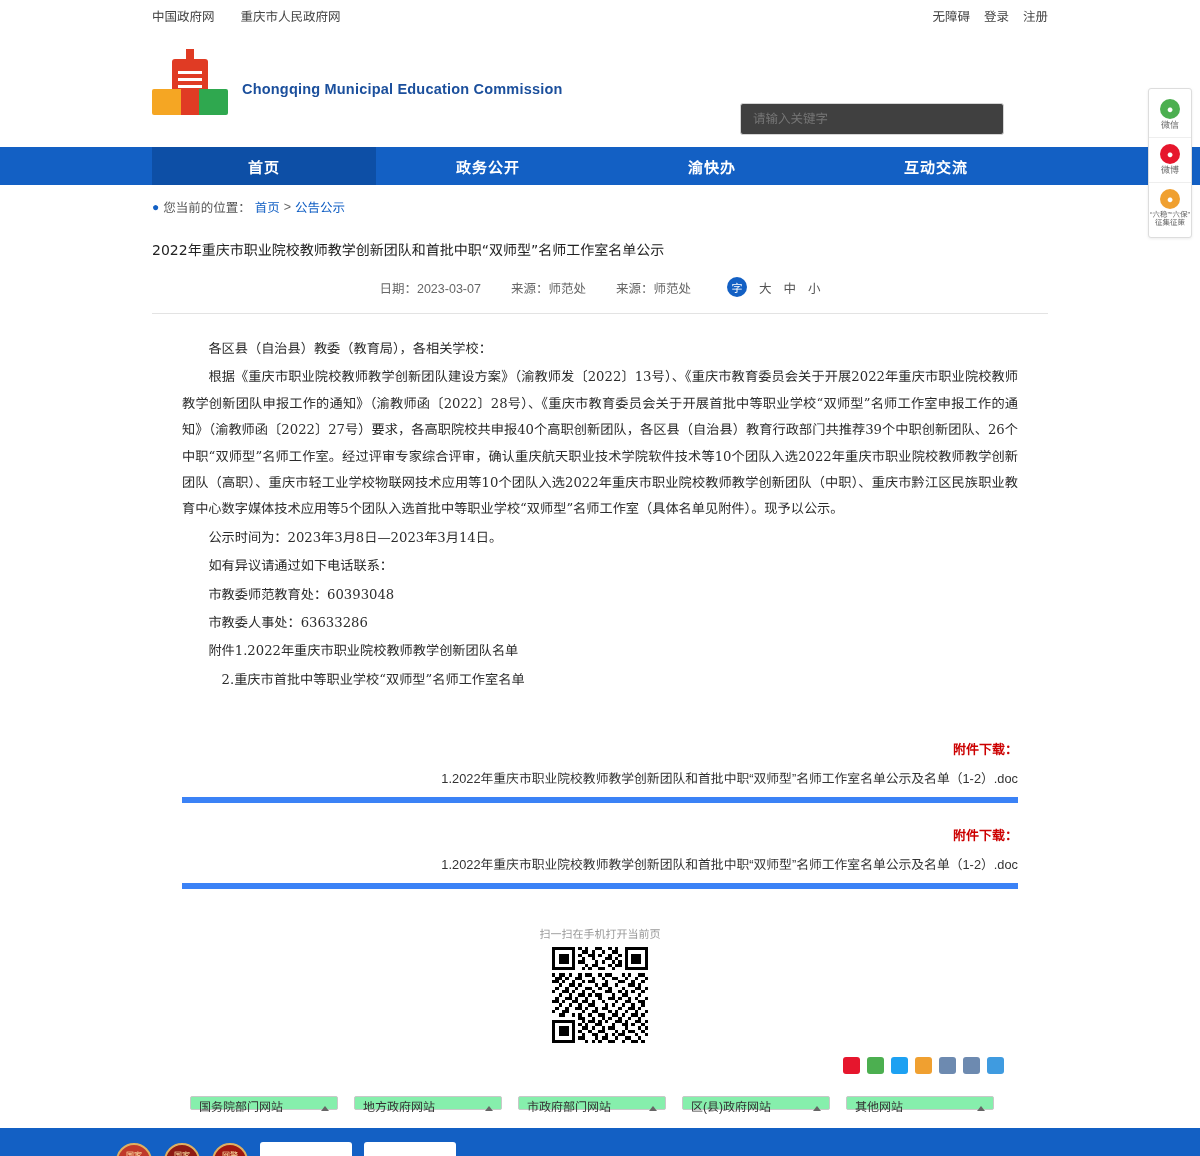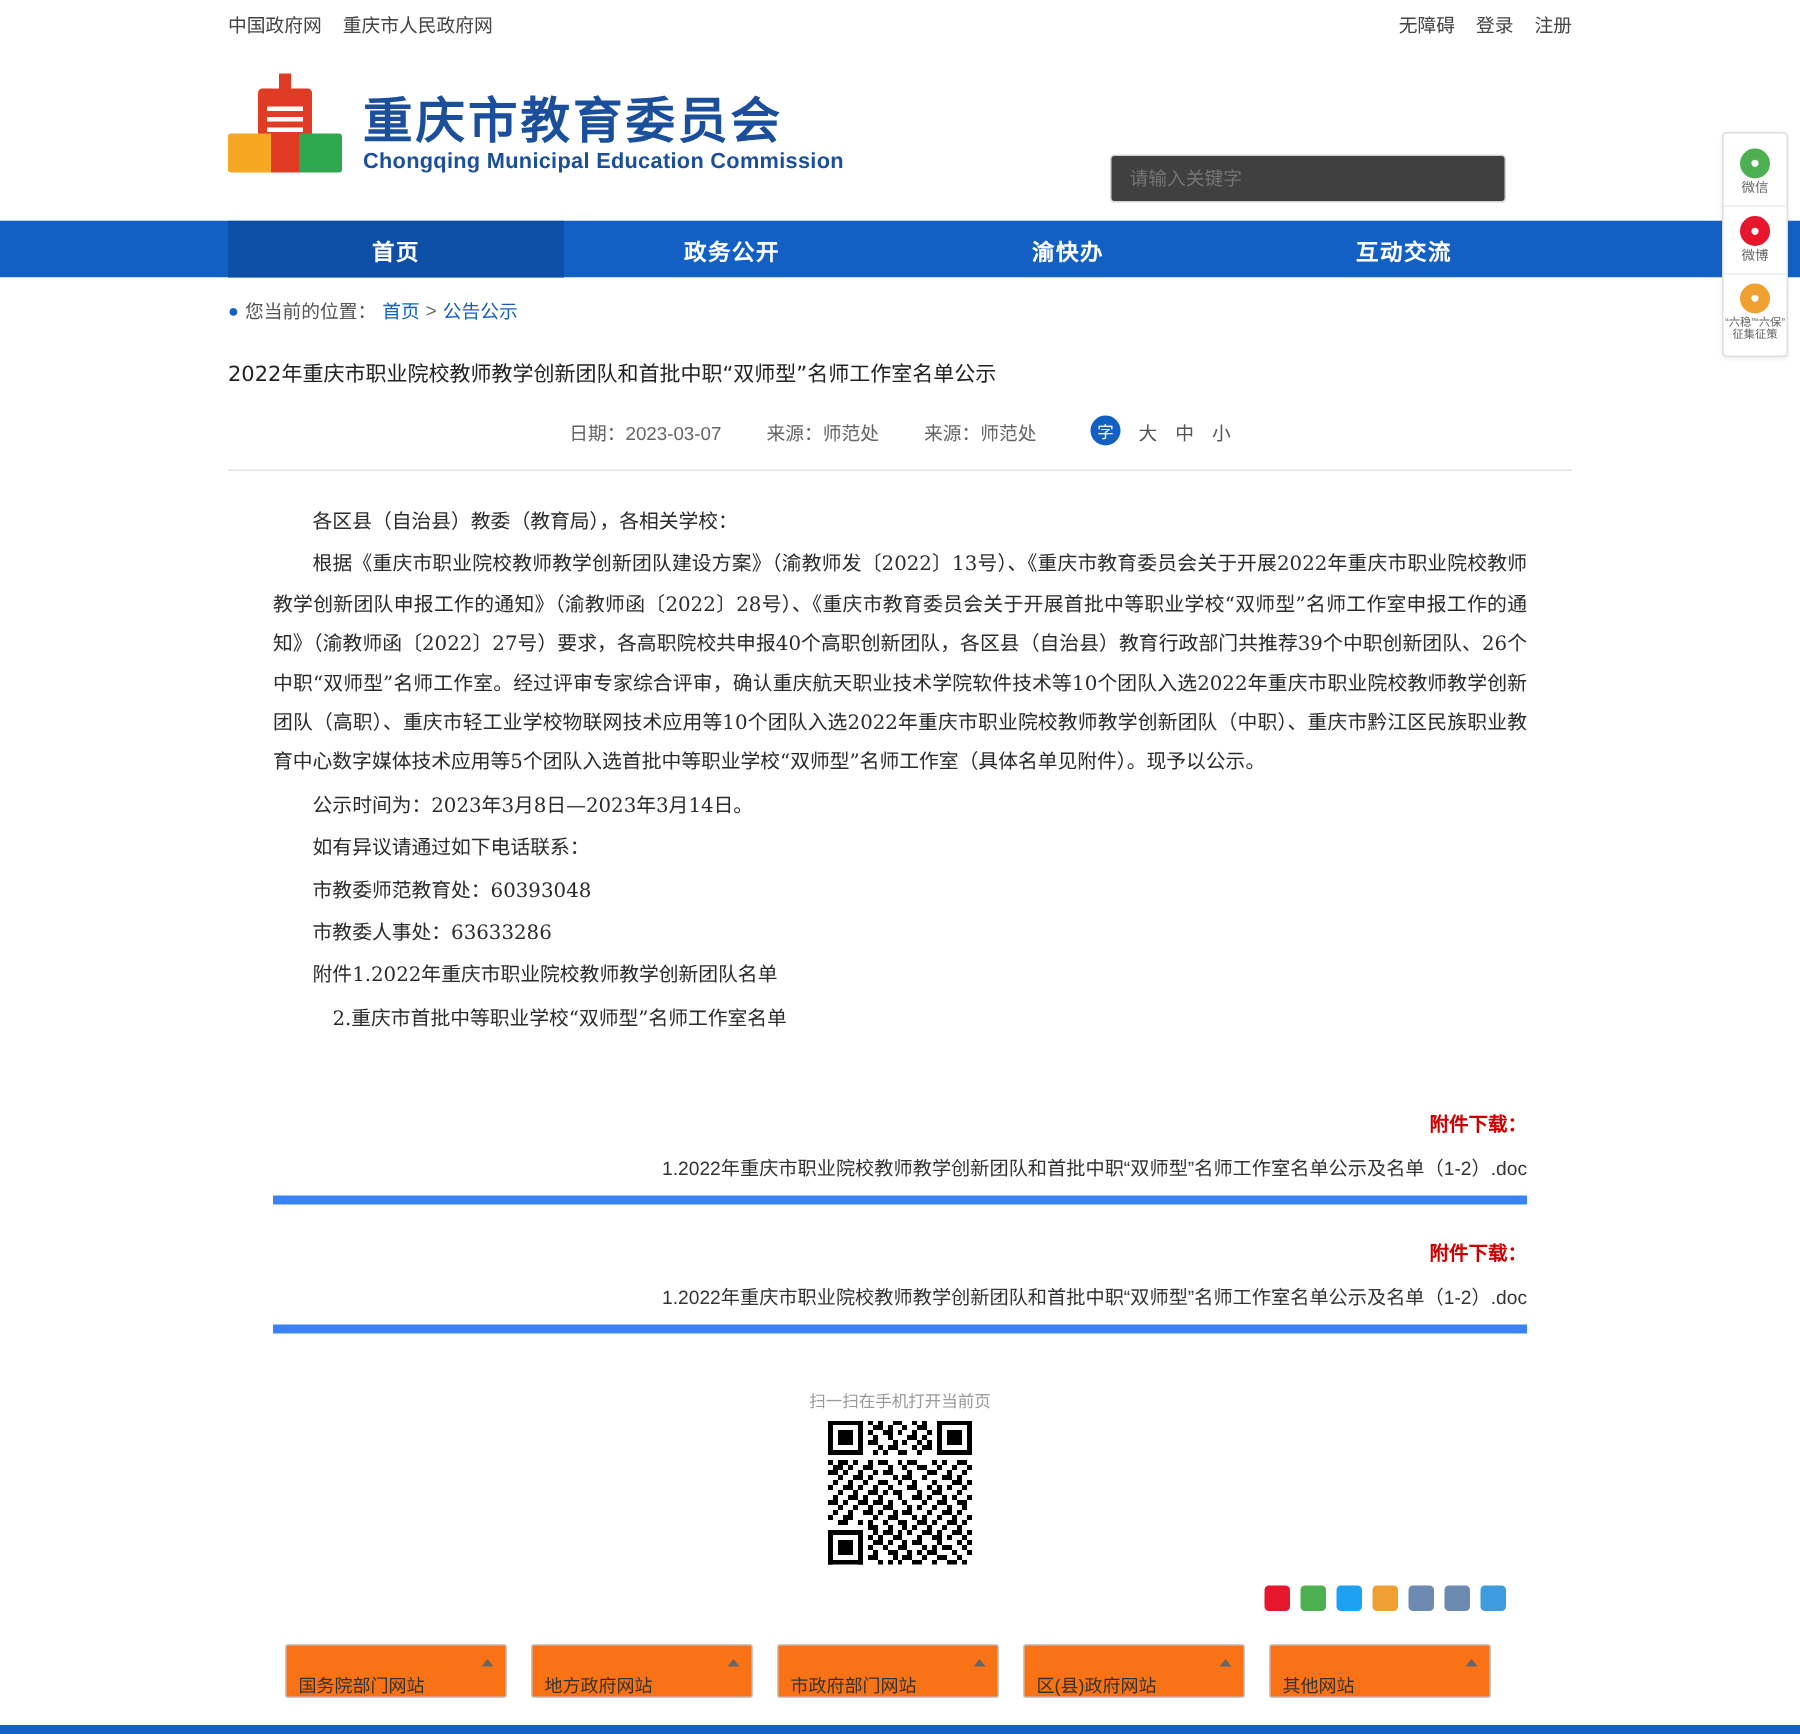--- a/index.html
+++ b/index.html
@@ -18,21 +18,21 @@
 
   
   .topbar {
     height: 31px;
     background: #fff;
     display: flex;
     align-items: center;
     font-size: 12.5px;
     color: #444;
   }
-  .topbar .left { margin-left: 152px; display: flex; gap: 14px; }
+  .topbar .left { margin-left: 152px; display: flex; gap: 26px; }
   .topbar .right { margin-left: auto; margin-right: 152px; display: flex; gap: 14px; }
   .topbar a { color: #444; text-decoration: none; }
 
   
   .header {
     height: 116px;
     background: #fff;
     display: flex;
     align-items: center;
     position: relative;
@@ -151,22 +151,22 @@
     display: flex; justify-content: flex-end; gap: 7px; padding-right: 14px;
   }
   .share-ico { width: 17px; height: 17px; border-radius: 3px; display:inline-block; }
 
   
   .selectbar {
     width: 1200px; background: #fff; padding: 16px 0 18px 0;
   }
   .selectbar-inner { width: 820px; margin: 0 auto; display: flex; gap: 16px; }
   .sel {
-    width: 148px; height: 36px; border: 1px solid #c8c8c8; background: #f97316;
-    font-size: 12px; color: #333; display: flex; align-items: flex-end;
+    width: 148px; height: 14px; border: 1px solid #c8c8c8; background: #86efac;
+    font-size: 12px; color: #333; display: flex; align-items: flex-start;
     padding: 0 8px; position: relative; border-radius: 2px;
   }
   .sel .caret { position: absolute; right: 8px; top: 9px; width: 0; height: 0;
     border-left: 4px solid transparent; border-right: 4px solid transparent;
     border-bottom: 5px solid #666; }
 
   
   .footer { background: #1360c4; color: #fff; padding: 14px 0 18px 0; }
   .footer-inner { width: 1000px; margin: 0 auto; position: relative; }
   .badges { display: flex; align-items: center; gap: 12px; margin-left: 16px; }
@@ -218,21 +218,20 @@
     </div>
   </div>
 
   <div class="header">
     <div class="logo-wrap">
       <div class="logo-mark">
         <div class="tower"></div>
         <div class="book"></div>
       </div>
       <div class="logo-text">
-        <div class="cn">重庆市教育委员会</div>
         <div class="en">Chongqing Municipal Education Commission</div>
       </div>
     </div>
     <div class="search-box">
       <input type="text" placeholder="请输入关键字" style="">
     </div>
   </div>
 
   <div class="nav">
     <div class="nav-inner">

